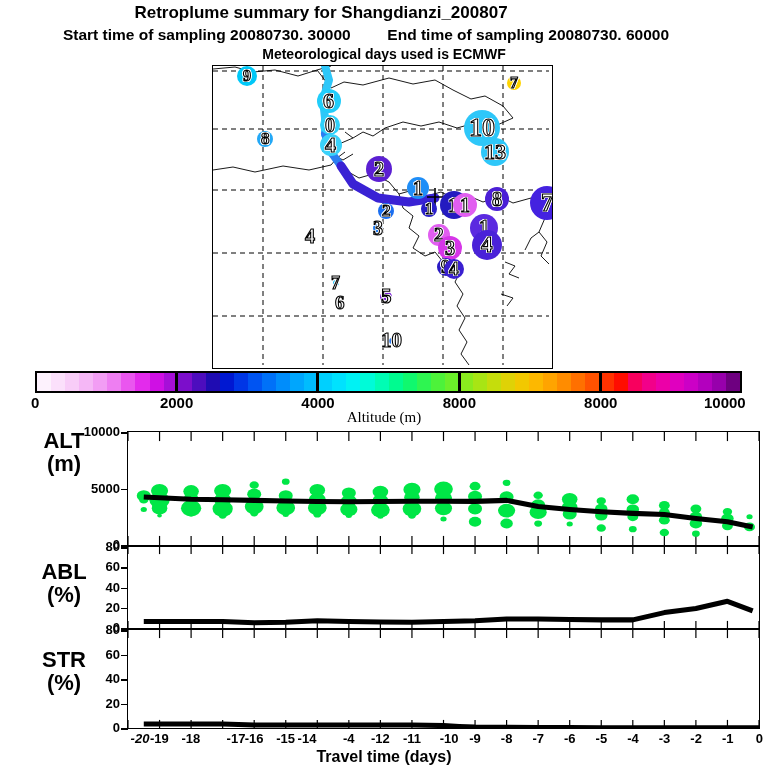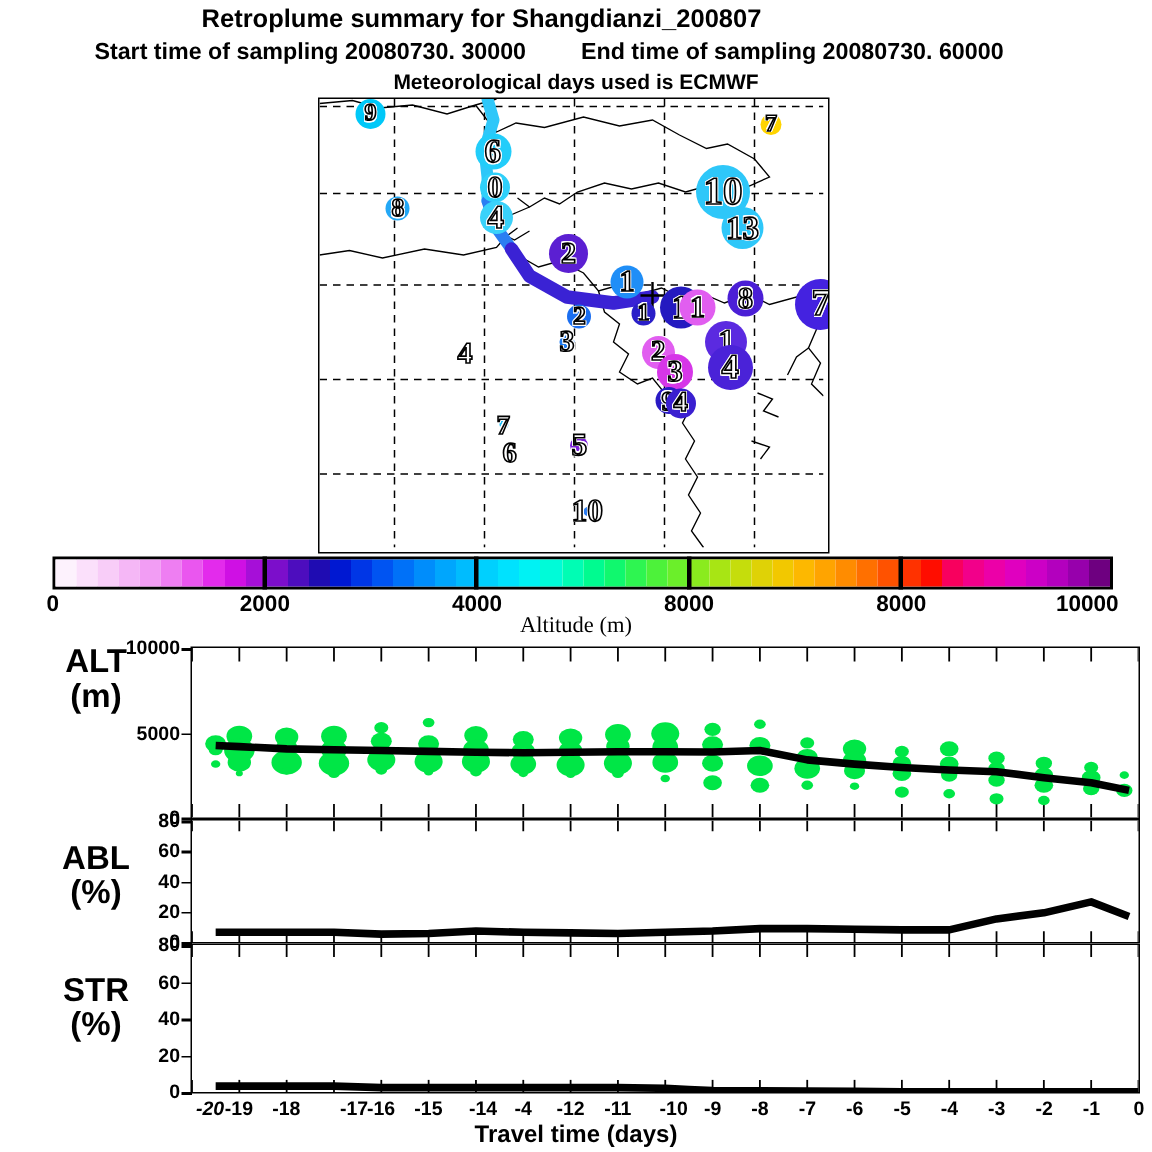--- a/index.html
+++ b/index.html
@@ -549,21 +549,21 @@
     <div class="ytick abs" style="left: 74px; width: 46px; top: 695.5px;">20</div>
     <div class="abs" style="left: 121px; top: 703.5px; width: 7px; height: 1.5px; background: rgb(0, 0, 0);"></div>
     <div class="ytick abs" style="left: 74px; width: 46px; top: 720px;">0</div>
     <div class="abs" style="left: 121px; top: 728px; width: 7px; height: 1.5px; background: rgb(0, 0, 0);"></div>
     <div class="xtlab abs" style="left: 125px; font-style: italic;">-20</div>
     <div class="xtlab abs" style="left: 144.325px;">-19</div>
     <div class="xtlab abs" style="left: 175.9px;">-18</div>
     <div class="xtlab abs" style="left: 221px;">-17</div>
     <div class="xtlab abs" style="left: 239.05px;">-16</div>
     <div class="xtlab abs" style="left: 270.625px;">-15</div>
-    <div class="xtlab abs" style="left: 307px;">-14</div>
+    <div class="xtlab abs" style="left: 292px;">-14</div>
     <div class="xtlab abs" style="left: 333.775px;">-4</div>
     <div class="xtlab abs" style="left: 365.35px;">-12</div>
     <div class="xtlab abs" style="left: 396.925px;">-11</div>
     <div class="xtlab abs" style="left: 428.5px; text-align: right;">-10</div>
     <div class="xtlab abs" style="left: 460.075px;">-9</div>
     <div class="xtlab abs" style="left: 491.65px;">-8</div>
     <div class="xtlab abs" style="left: 523.225px;">-7</div>
     <div class="xtlab abs" style="left: 554.8px;">-6</div>
     <div class="xtlab abs" style="left: 586.375px;">-5</div>
     <div class="xtlab abs" style="left: 617.95px;">-4</div>

